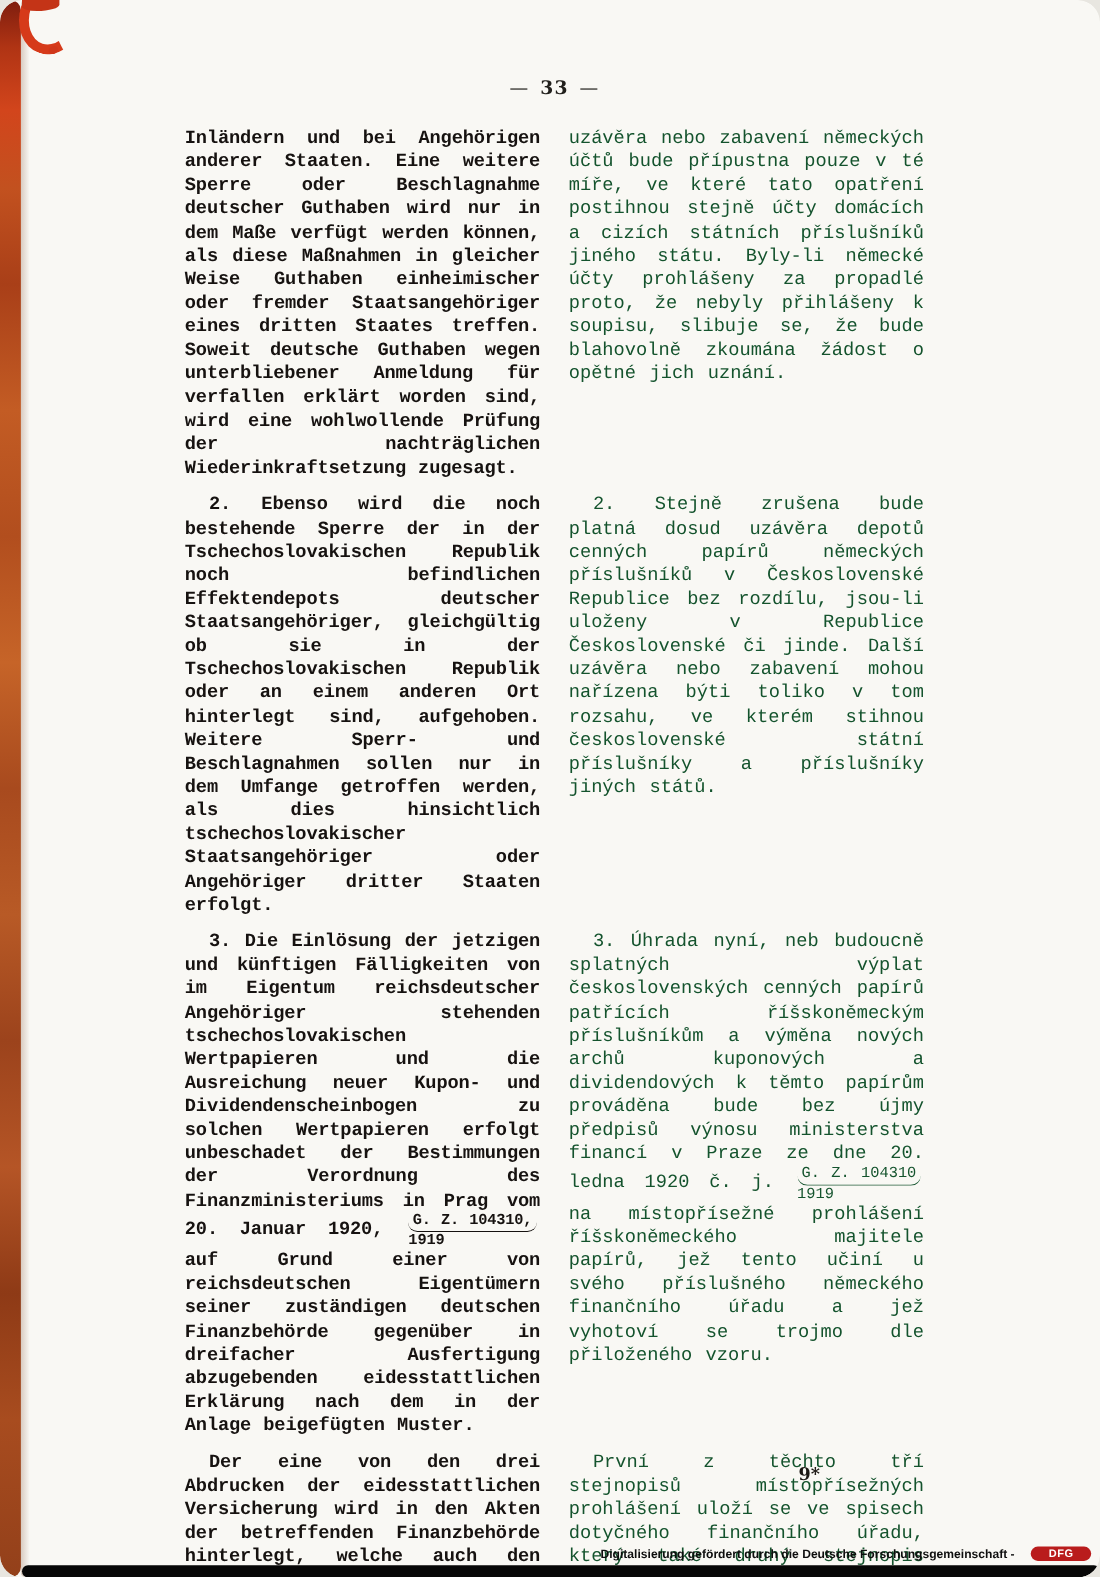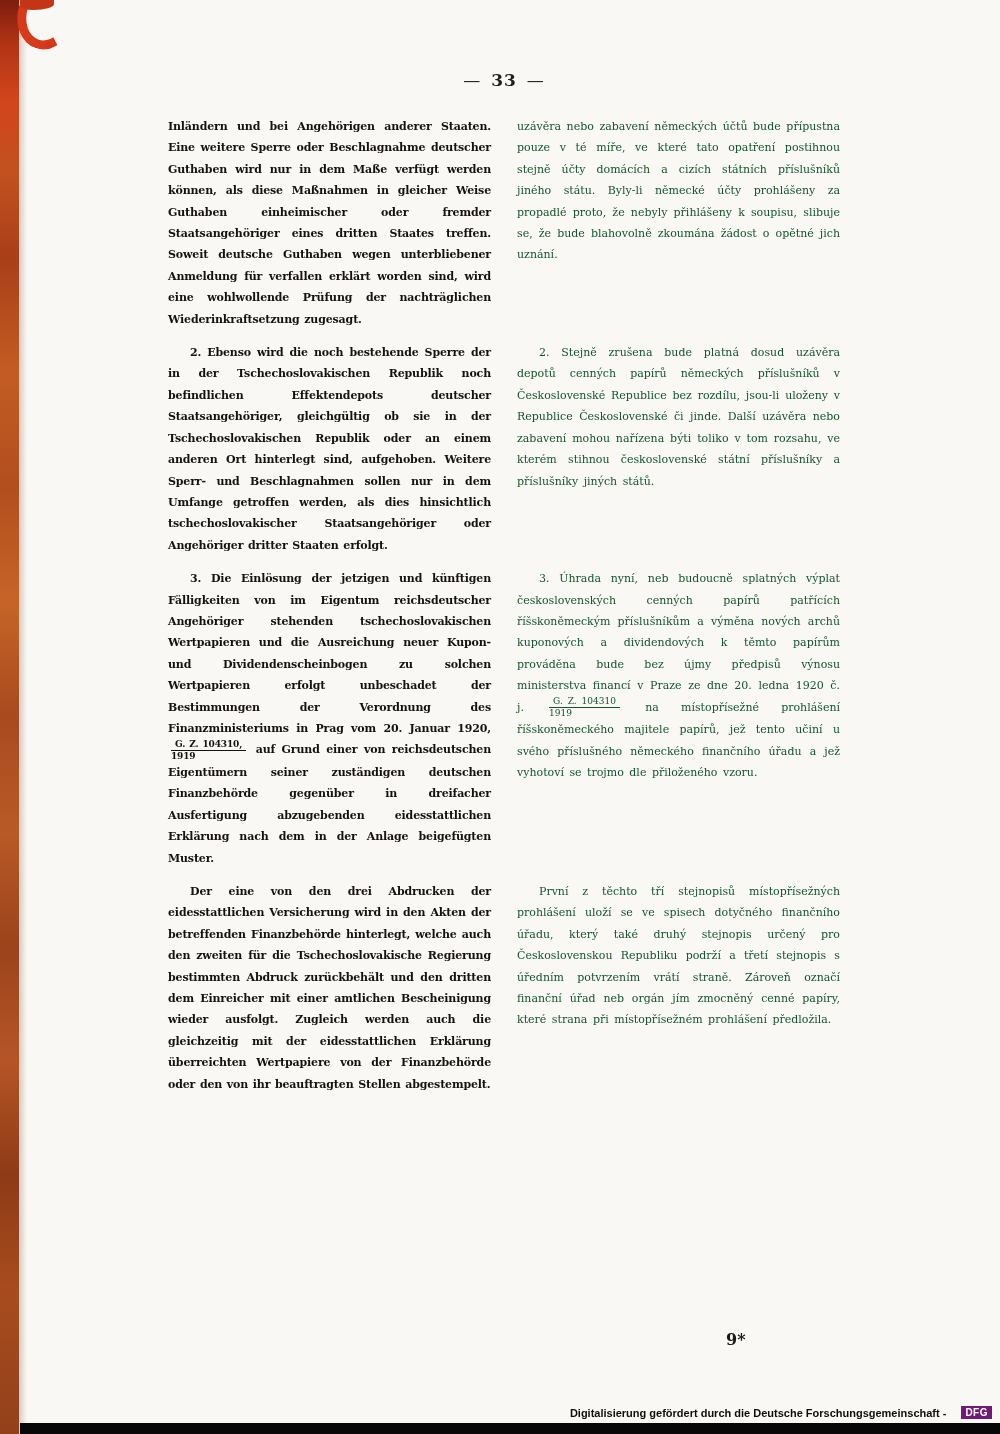--- a/index.html
+++ b/index.html
@@ -1,15 +1,15 @@
 <!DOCTYPE html>
 <html><head>
 <meta charset="utf-8">
 <style>
-  * { margin: 0; padding: 0; box-sizing: border-box; }
+  * { margin: 0; padding: 0; box-sizing: border-box; border-radius: 20px; }
   html, body { width: 1000px; }
   body {
     font-family: "DejaVu Serif", serif;
     background: #e8e6e0;
   }
   .page {
     position: relative;
     width: 1000px;
     height: 1434px;
     background: #f9f8f4;
@@ -73,24 +73,25 @@
   }
   .page-header .num { font-weight: bold; padding: 0 10px; }
 
   .columns {
     display: grid;
     grid-template-columns: 1fr 1fr;
     column-gap: 26px;
     row-gap: 12px;
   }
   .columns p {
-    font-size: 11px;
+    font-size: 17px;
     line-height: 21.4px;
     text-align: justify;
     text-indent: 22px;
+    font-family: Liberation Mono, monospace;
   }
   .columns p.cont { text-indent: 0; }
   .de {
     color: #161210;
     font-weight: 600;
     letter-spacing: -0.15px;
     word-spacing: 1px;
   }
   .cs {
     color: #14532d;
@@ -130,26 +131,26 @@
     font-size: 11px;
     font-weight: bold;
     color: #0e0e0e;
     white-space: nowrap;
     display: flex;
     align-items: center;
     gap: 15px;
   }
   .dfg-logo {
     display: inline-block;
-    background: #701a75;
+    background: #b91c1c;
     color: #ffffff;
     font-family: "Liberation Sans", sans-serif;
     font-size: 10px;
     font-weight: bold;
-    padding: 1px 4px;
+    padding: 1px 16px;
     letter-spacing: 0.5px;
   }
   .bottom-bar {
     position: absolute;
     left: 20px;
     right: 0;
     bottom: 0;
     height: 11px;
     background: #070707;
   }

